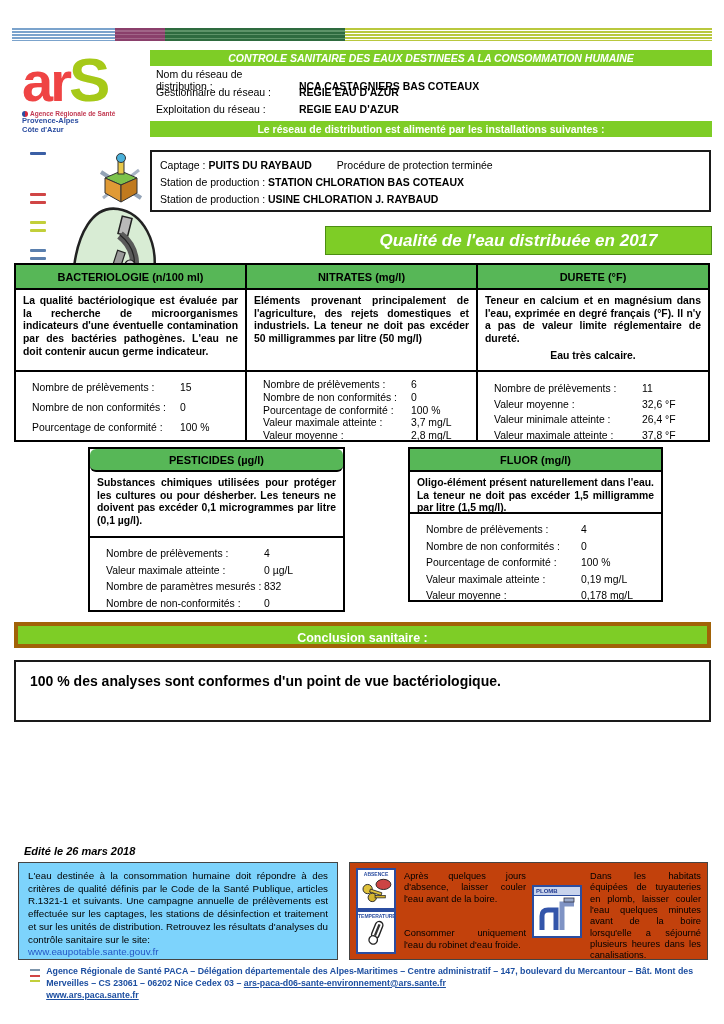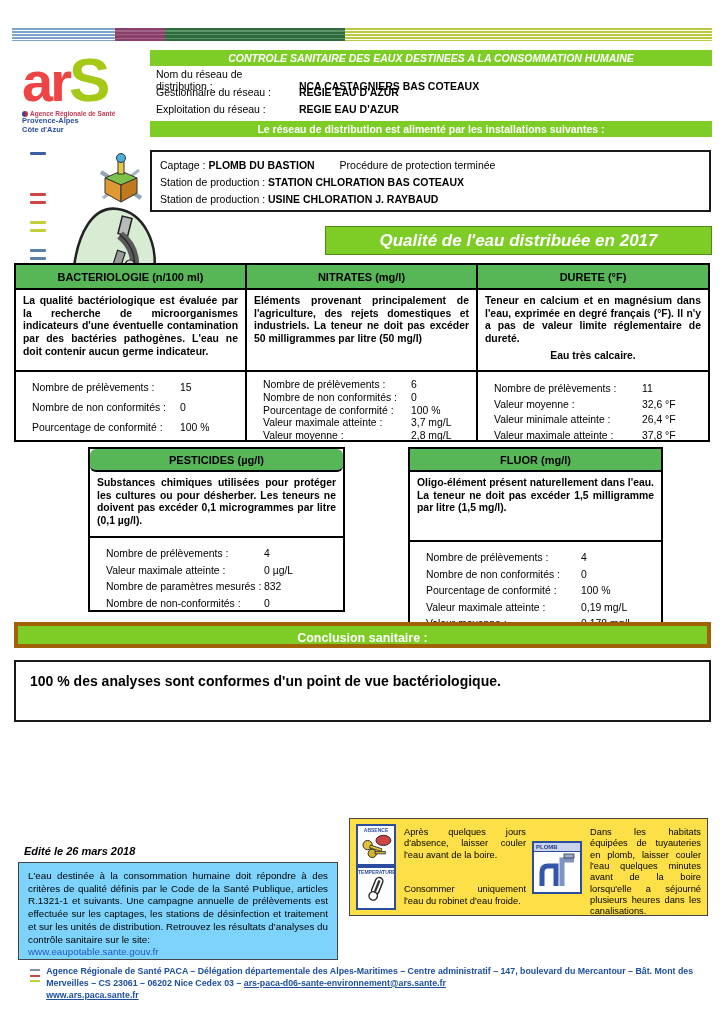--- a/index.html
+++ b/index.html
@@ -57,21 +57,21 @@
   
   .conclusion-box { position:absolute; left:14px; top:660px; width:697px; height:62px; border:2px solid #1a1a1a; padding:11px 14px; }
   .conclusion-box .c-line { font-size:14px; font-weight:bold; margin-bottom:10px; }
 
   .edited { position:absolute; left:24px; top:845px; font-size:11px; font-weight:bold; font-style:italic; }
 
   
   .info-left { position:absolute; left:18px; top:862px; width:320px; height:98px; background:#7dd3fc; border:1.5px solid #444; padding:7px 9px; font-size:9.8px; line-height:1.3; text-align:justify; }
   .info-left a, .weblink { color:#2457c5; text-decoration:none; font-weight:500; cursor:pointer; }
 
-  .advice-box { position:absolute; left:349px; top:818px; width:359px; height:98px; background:#fde047; border:1.5px solid #444; padding:5px 6px; display:flex; gap:6px; }
+  .advice-box { position:absolute; left:349px; top:862px; width:359px; height:98px; background:#c2410c; border:1.5px solid #444; padding:5px 6px; display:flex; gap:6px; }
   .adv-icons { width:42px; display:flex; flex-direction:column; justify-content:space-between; }
   .pict { background:#fff; border:2.5px solid #2b4da0; width:40px; text-align:center; padding:1px 0; }
   .pict .pict-label { font-size:5px; font-weight:bold; color:#2b4da0; display:block; }
   .adv-text { width:122px; font-size:9.3px; line-height:1.22; text-align:justify; display:flex; flex-direction:column; justify-content:space-between; padding:3px 0; }
   .adv-plomb { width:52px; display:flex; align-items:center; }
   .pict-plomb { background:#fff; border:2.5px solid #2b4da0; width:50px; }
   .pict-plomb .plomb-bar { background:#c9d4ec; font-size:6px; font-weight:bold; color:#223a8f; padding:1px 2px; text-align:left; border-bottom:1px solid #2b4da0; }
   .adv-text3 { flex:1; font-size:9.3px; line-height:1.22; text-align:justify; padding:3px 0; }
 
   
@@ -131,21 +131,21 @@
     <polygon points="10,28 26,21 42,28 26,35" fill="#7cc24a" stroke="#333" stroke-width="1"></polygon>
     <polygon points="10,28 26,35 26,52 10,43" fill="#e09a35" stroke="#333" stroke-width="1"></polygon>
     <polygon points="42,28 26,35 26,52 42,43" fill="#c07a1e" stroke="#333" stroke-width="1"></polygon>
     <rect x="23" y="9" width="6" height="15" fill="#e8c84a" stroke="#333" stroke-width="1"></rect>
     <circle cx="26" cy="8" r="4.5" fill="#4ab0d9" stroke="#333" stroke-width="1"></circle>
   </svg>
 
   <div class="captage-box">
     <div class="line">
       <span>Captage  :</span>
-      <span style="font-weight:bold;">PLOMB DU BASTION</span>
+      <span style="font-weight:bold;">PUITS DU RAYBAUD</span>
       <span class="note">Procédure de protection terminée</span>
     </div>
     <div class="line">
       <span>Station de production :</span>
       <span style="font-weight:bold;">STATION CHLORATION BAS COTEAUX</span>
     </div>
     <div class="line">
       <span>Station de production :</span>
       <span style="font-weight:bold;">USINE CHLORATION J. RAYBAUD</span>
     </div>
@@ -255,21 +255,21 @@
       </div>
       <div class="stat-row" style="line-height:16.5px;">
         <span class="stat-label" style="width:158px;">Nombre de non-conformités :</span>
         <span class="stat-value">0</span>
       </div>
     </div>
   </div>
 
   <div class="param-col" style="left:408px; top:447px; width:255px;">
     <div class="p-head" style="height:23px; line-height:22px;">FLUOR (mg/l)</div>
-    <div class="p-desc" style="height:68px;">Oligo-élément présent naturellement dans l'eau. La teneur ne doit pas excéder 1,5 milligramme par litre (1,5 mg/l).</div>
+    <div class="p-desc" style="height:40px;">Oligo-élément présent naturellement dans l'eau. La teneur ne doit pas excéder 1,5 milligramme par litre (1,5 mg/l).</div>
     <div class="p-stats" style="height:88px; padding-top:8px;">
       <div class="stat-row" style="line-height:16.5px;">
         <span class="stat-label" style="width:155px;">Nombre de prélèvements :</span>
         <span class="stat-value">4</span>
       </div>
       <div class="stat-row" style="line-height:16.5px;">
         <span class="stat-label" style="width:155px;">Nombre de non conformités :</span>
         <span class="stat-value">0</span>
       </div>
       <div class="stat-row" style="line-height:16.5px;">

